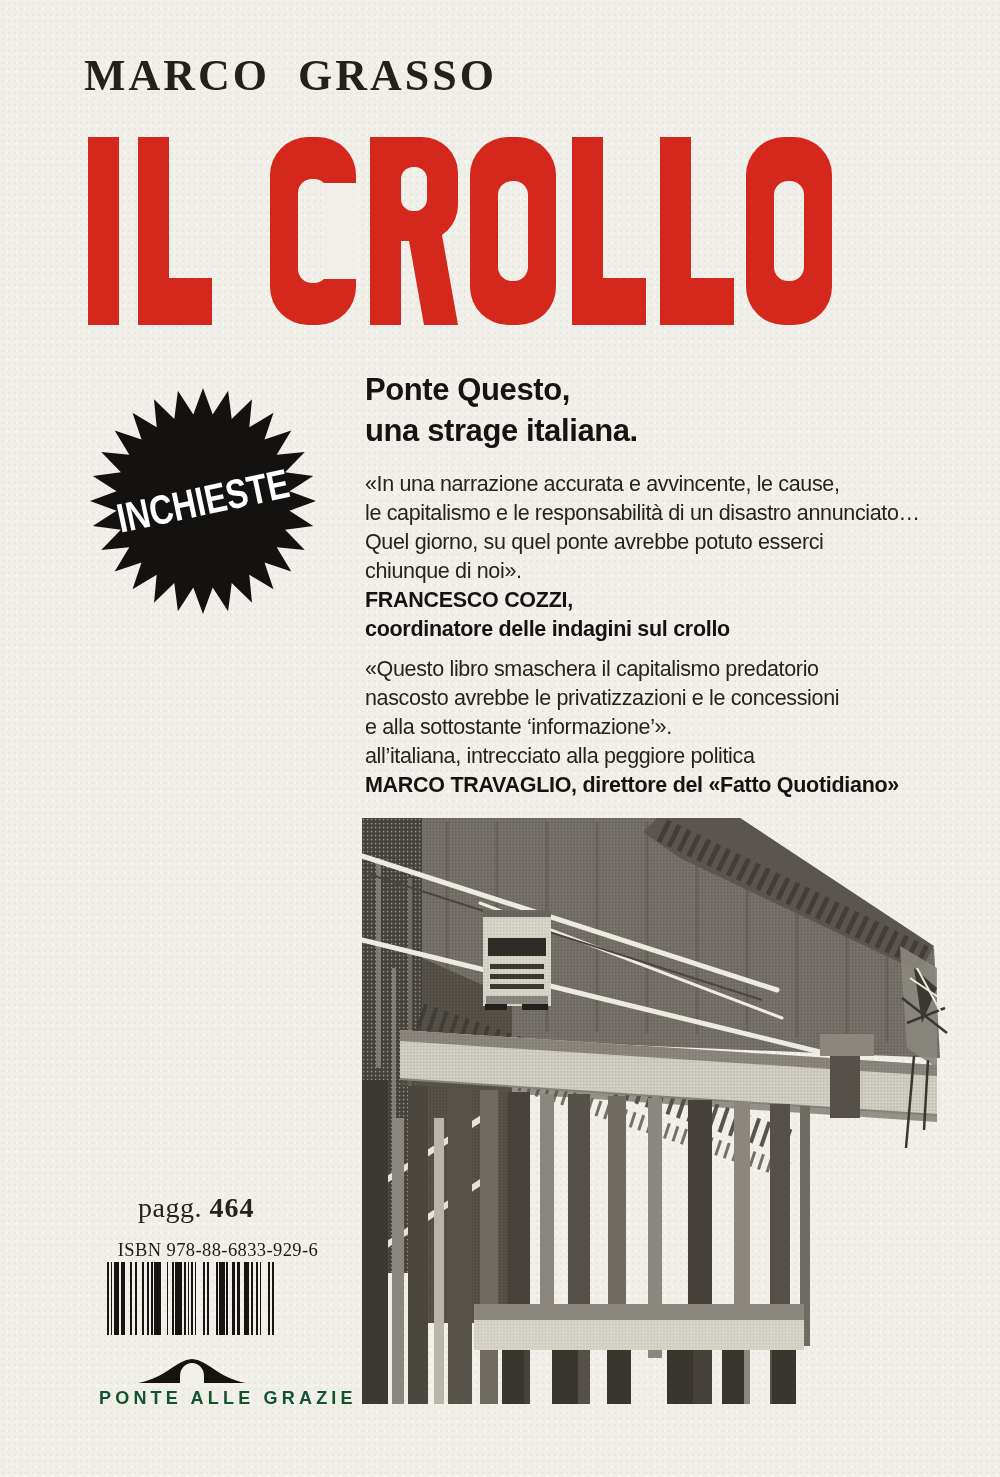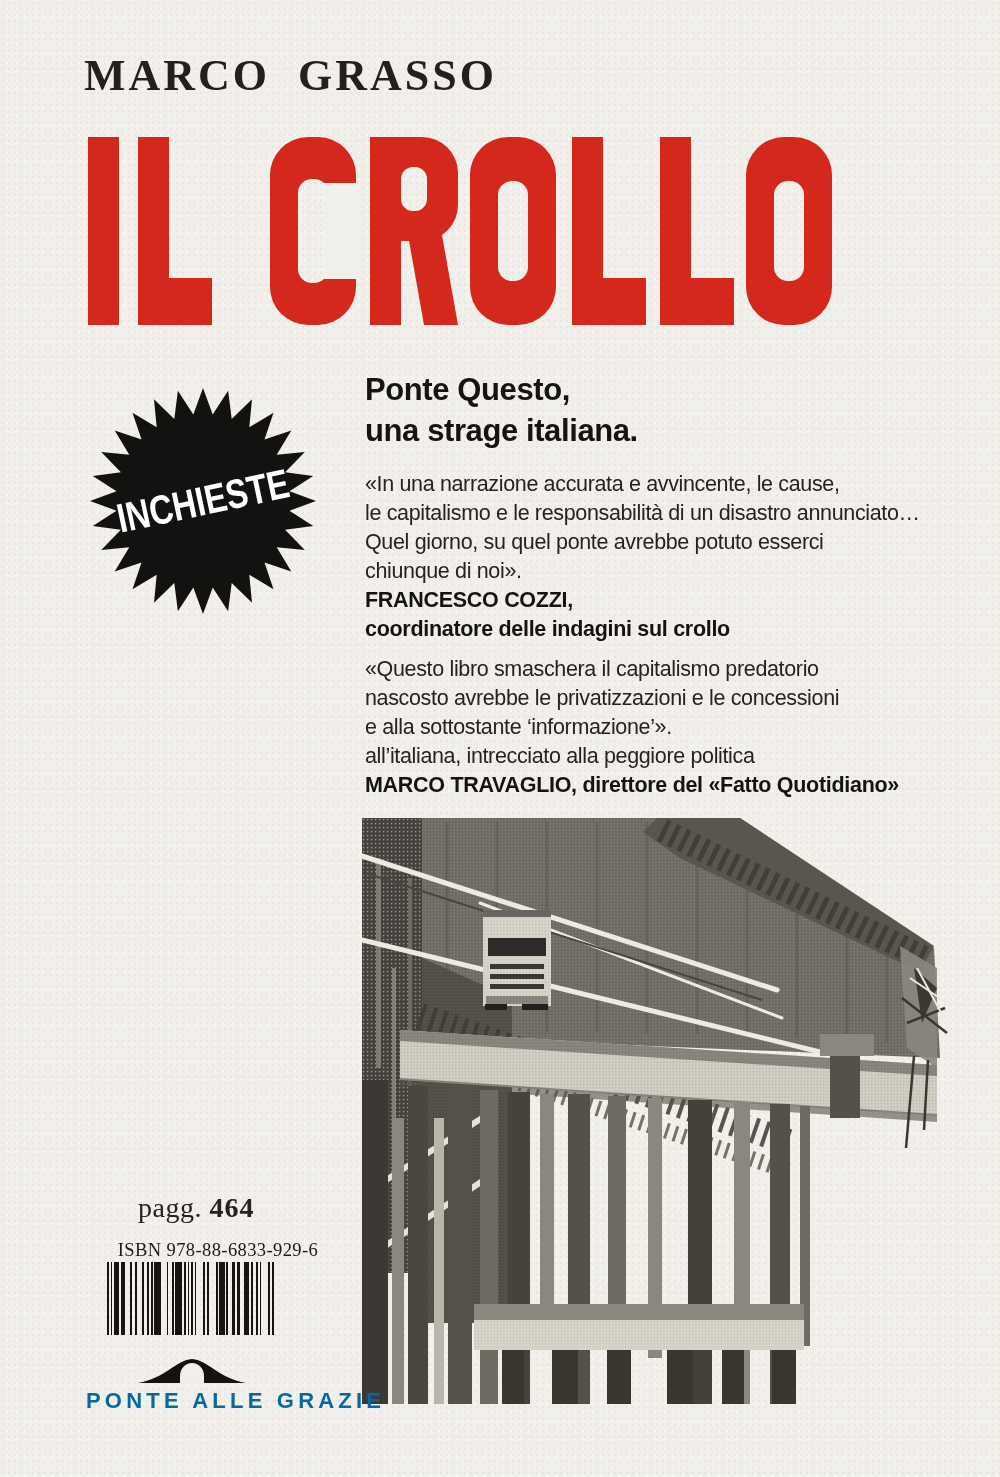--- a/index.html
+++ b/index.html
@@ -57,22 +57,22 @@
   }
   .barcode{
     position:absolute; left:107px; top:1262px; width:167px; height:73px;
     display:flex; align-items:stretch;
   }
   .barcode .bar{ background:#171411; height:100%; }
   .barcode .space{ background:transparent; height:100%; }
 
   .publogo{ position:absolute; left:136px; top:1354px; width:112px; height:32px; }
   .pubname{
-    position:absolute; left:86px; top:1388px;
-    font-size:22px; font-weight:700; letter-spacing:4.2px; color:#0369a1;
+    position:absolute; left:99px; top:1388px;
+    font-size:18px; font-weight:700; letter-spacing:4.2px; color:#14532d;
     white-space:nowrap;
   }
 </style>
 </head>
 <body>
 
 <div class="author">MARCO GRASSO</div>
 
 <div class="sr">IL CROLLO</div>
 <svg class="title-art" viewBox="0 0 780 190" aria-hidden="true">

